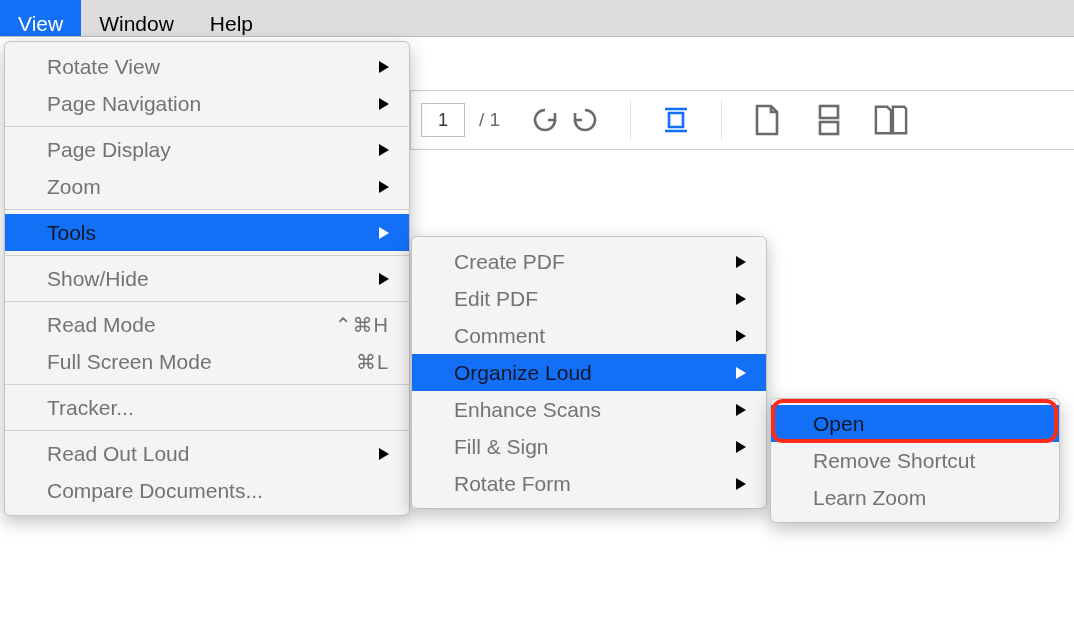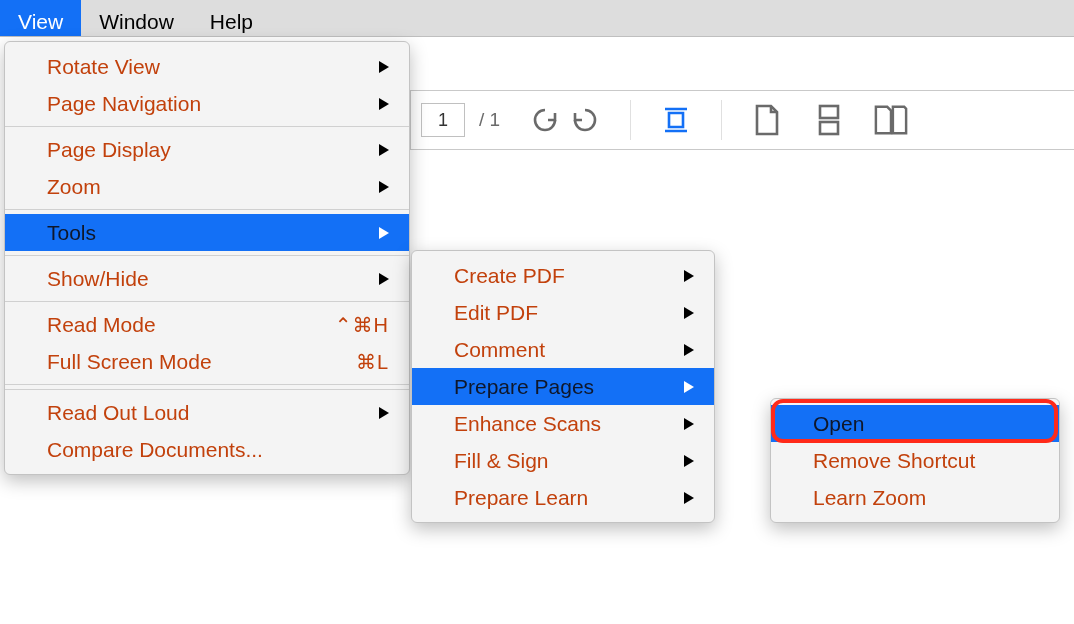--- a/index.html
+++ b/index.html
@@ -16,22 +16,22 @@
   
   .menubar {
     background: #dddddd;
     height: 37px;
     display: flex;
     align-items: stretch;
     border-bottom: 1px solid #bfbfbf;
   }
   .menubar-item {
     display: flex;
-    align-items: flex-start;
-    padding: 10px 18px;
+    align-items: flex-end;
+    padding: 0 18px;
     color: #000;
     cursor: default;
   }
   .menubar-item.active {
     background: #1370f6;
     color: #fff;
   }
 
   
   .menu {
@@ -42,36 +42,36 @@
     box-shadow: 0 6px 18px rgba(0,0,0,0.25);
     padding: 6px 0;
   }
   .menu1 {
     left: 4px;
     top: 41px;
     width: 406px;
   }
   .menu2 {
     left: 411px;
-    top: 250px;
-    width: 304px;
+    top: 236px;
+    width: 356px;
   }
   .menu3 {
     left: 770px;
     top: 398px;
     width: 290px;
   }
 
   .menu-item {
     display: flex;
     align-items: center;
     justify-content: space-between;
     height: 37px;
     padding: 0 20px 0 42px;
-    color: #c2410c;
+    color: #737373;
     cursor: default;
   }
   .menu-item.selected {
     background: #1370f6;
     color: #0f172a;
   }
   .menu-item .right {
     display: flex;
     align-items: center;
     gap: 6px;
@@ -250,20 +250,24 @@
         <span class="shortcut">⌃⌘H</span>
       </span>
   </div>
   <div class="menu-item">
     <span>Full Screen Mode</span>
     <span class="right">
         <span class="shortcut">⌘L</span>
       </span>
   </div>
   <div class="menu-sep"></div>
+  <div class="menu-item">
+    <span>Tracker...</span>
+    <span class="right"></span>
+  </div>
   <div class="menu-sep"></div>
   <div class="menu-item">
     <span>Read Out Loud</span>
     <span class="right">
         <span class="arrow"></span>
       </span>
   </div>
   <div class="menu-item">
     <span>Compare Documents...</span>
     <span class="right"></span>
@@ -283,39 +287,39 @@
         <span class="arrow"></span>
       </span>
   </div>
   <div class="menu-item">
     <span>Comment</span>
     <span class="right">
         <span class="arrow"></span>
       </span>
   </div>
   <div class="menu-item selected">
-    <span>Prepare Pages</span>
+    <span>Organize Loud</span>
     <span class="right">
         <span class="arrow"></span>
       </span>
   </div>
   <div class="menu-item">
     <span>Enhance Scans</span>
     <span class="right">
         <span class="arrow"></span>
       </span>
   </div>
   <div class="menu-item">
     <span>Fill &amp; Sign</span>
     <span class="right">
         <span class="arrow"></span>
       </span>
   </div>
   <div class="menu-item">
-    <span>Prepare Learn</span>
+    <span>Rotate Form</span>
     <span class="right">
         <span class="arrow"></span>
       </span>
   </div>
 </div>
 
 <div class="menu menu3">
   <div class="menu-item selected">
     <span>Open</span>
     <span class="right"></span>

